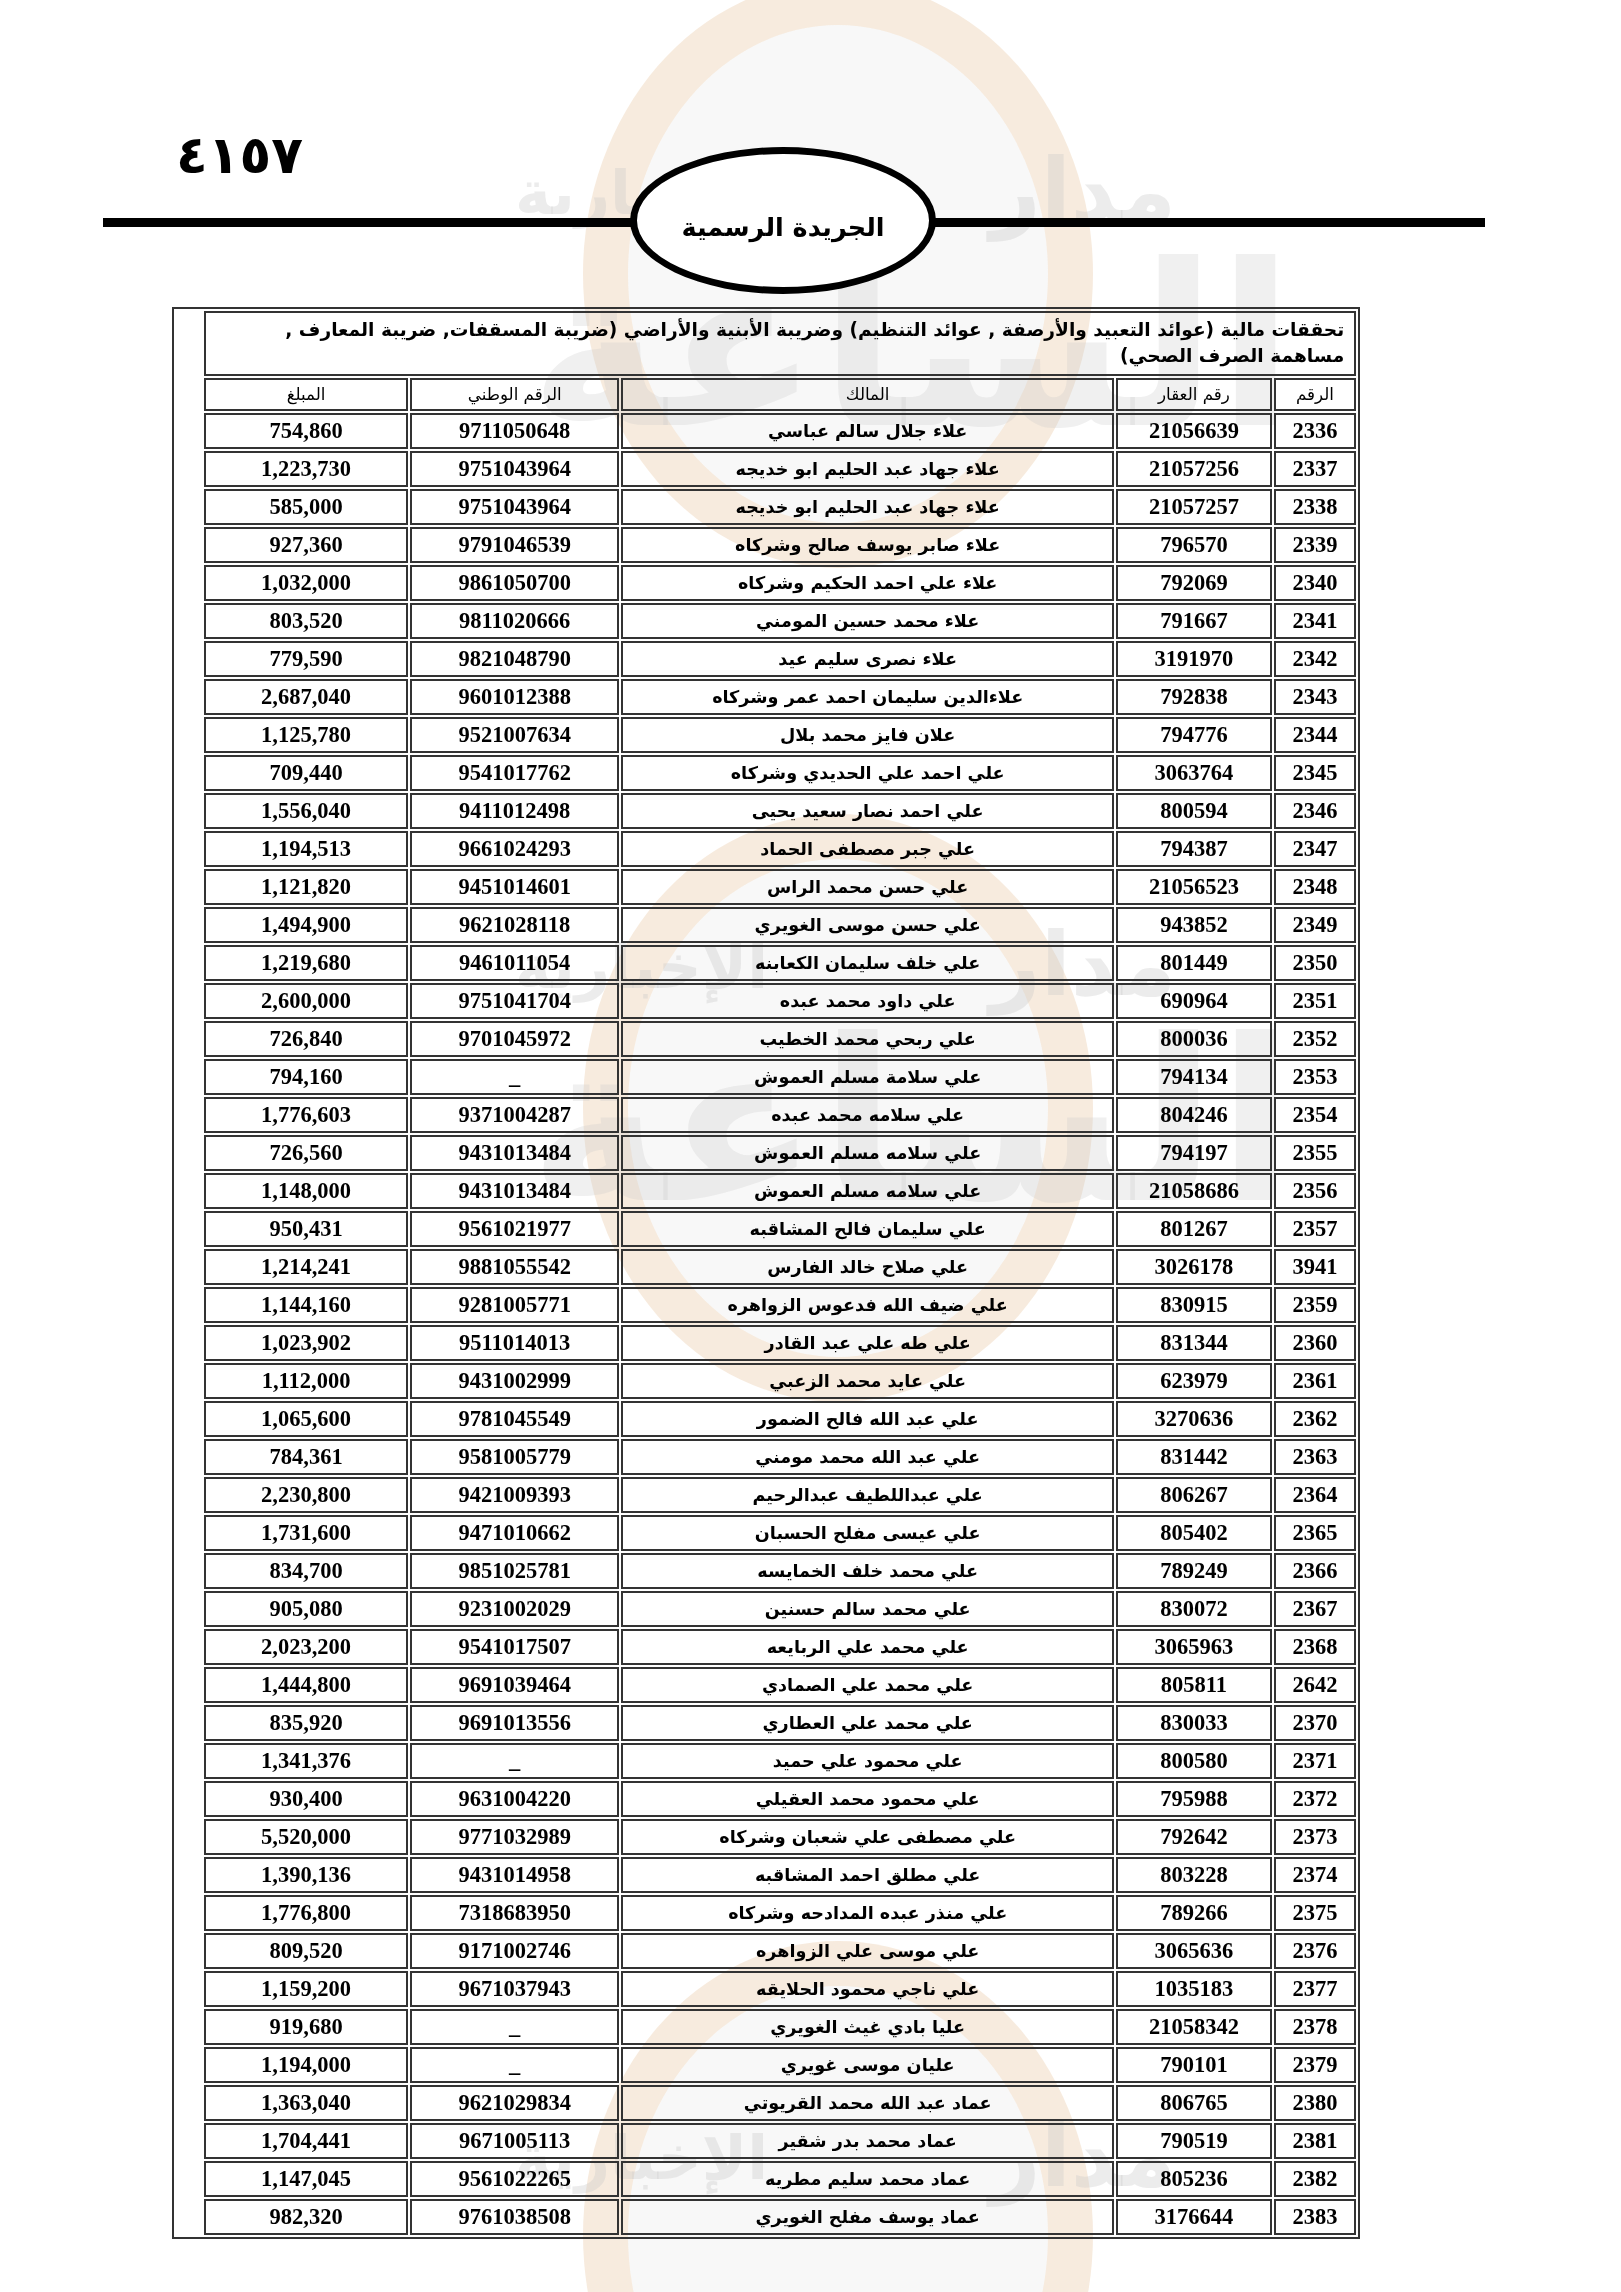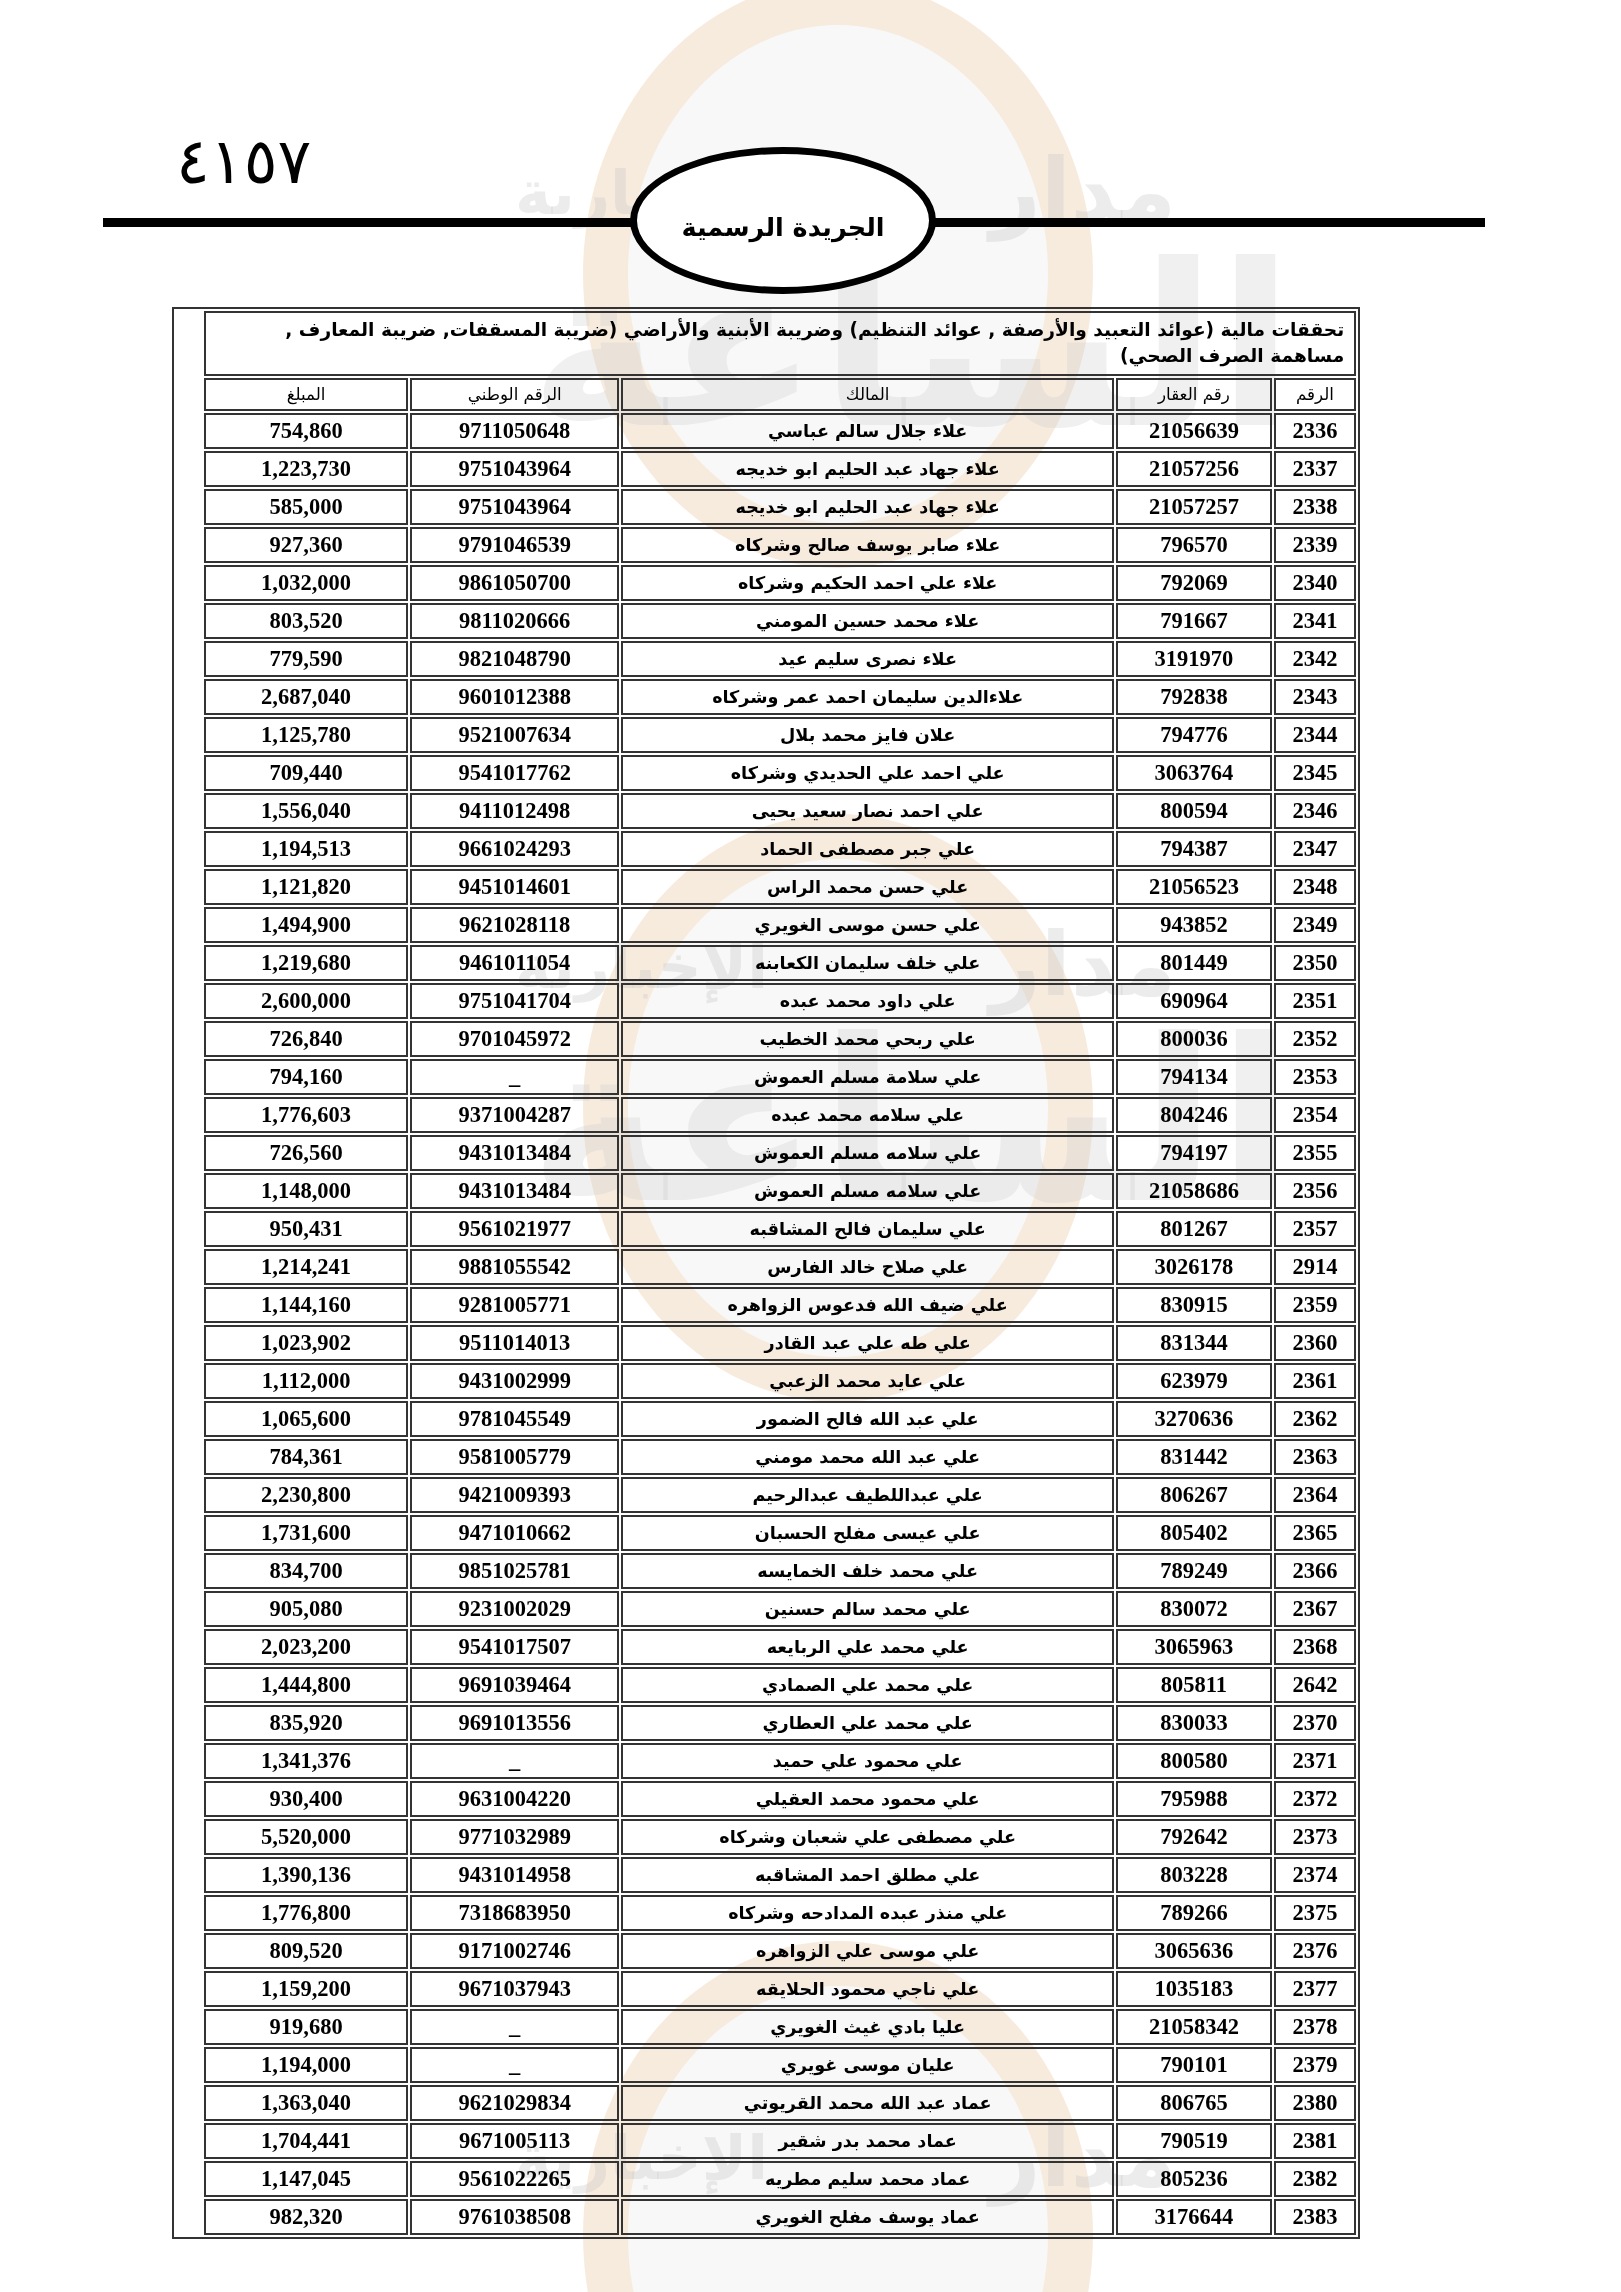--- a/index.html
+++ b/index.html
@@ -5,21 +5,21 @@
   html, body { margin: 0; padding: 0; background: #ffffff; }
   body { width: 1621px; height: 2293px; position: relative; overflow: hidden; font-family: "Liberation Serif", serif; color: #000; }
 
   
   .wm { position: absolute; pointer-events: none; z-index: 0; }
   .wm-clock { width: 510px; height: 588px; border-radius: 50%; border: 45px solid rgba(243,170,90,0.16); background: rgba(235,235,235,0.35); box-sizing: border-box; left: 583px; }
   .wm-text-big { font-family: "DejaVu Sans", sans-serif; font-weight: bold; color: rgba(200,200,200,0.28); font-size: 225px; line-height: 1; }
   .wm-text-small { font-family: "DejaVu Sans", sans-serif; font-weight: bold; color: rgba(200,200,200,0.35); font-size: 61px; line-height: 1; }
 
   
-  .page-number { position: absolute; left: 176px; top: 125px; font-family: "DejaVu Sans", sans-serif; font-weight: normal; font-size: 63px; letter-spacing: 2px; z-index: 2; }
+  .page-number { position: absolute; left: 176px; top: 125px; font-family: "DejaVu Sans", sans-serif; font-weight: bold; font-size: 52px; letter-spacing: 2px; z-index: 2; }
   .header-rule { position: absolute; left: 103px; width: 1382px; top: 218px; height: 8.8px; background: #000; z-index: 1; }
   .header-oval { position: absolute; left: 630px; top: 147px; width: 306px; height: 147px; border: 7.8px solid #000; border-radius: 50%; background: #fff; box-sizing: border-box; z-index: 2; display: flex; align-items: center; justify-content: center; }
   .header-oval span { font-family: "DejaVu Sans", sans-serif; font-weight: bold; font-size: 25.5px; margin-top: 12px; }
 
   
   .table-wrap { position: absolute; left: 172px; top: 307px; width: 1188px; z-index: 3; }
   table { border-collapse: separate; border-spacing: 2px; width: 100%; border: 2.9px double #333; direction: rtl; background: transparent; padding-left: 28px; }
   td, th { border: 2px solid #333; text-align: center; padding: 0; height: 32px; }
   th.title { font-family: "DejaVu Sans", sans-serif; font-size: 18.6px; font-weight: bold; line-height: 26.5px; padding: 3.9px 9.8px; text-align: right; height: auto; }
   th.col { font-family: "DejaVu Sans", sans-serif; font-size: 16.7px; font-weight: normal; height: 29px; }
@@ -216,21 +216,21 @@
           <td class="num">1,148,000</td>
         </tr>
         <tr>
           <td class="num">2357</td>
           <td class="num">801267</td>
           <td class="name">علي سليمان فالح المشاقبه</td>
           <td class="num">9561021977</td>
           <td class="num">950,431</td>
         </tr>
         <tr>
-          <td class="num">2914</td>
+          <td class="num">3941</td>
           <td class="num">3026178</td>
           <td class="name">علي صلاح خالد الفارس</td>
           <td class="num">9881055542</td>
           <td class="num">1,214,241</td>
         </tr>
         <tr>
           <td class="num">2359</td>
           <td class="num">830915</td>
           <td class="name">علي ضيف الله فدعوس الزواهره</td>
           <td class="num">9281005771</td>

